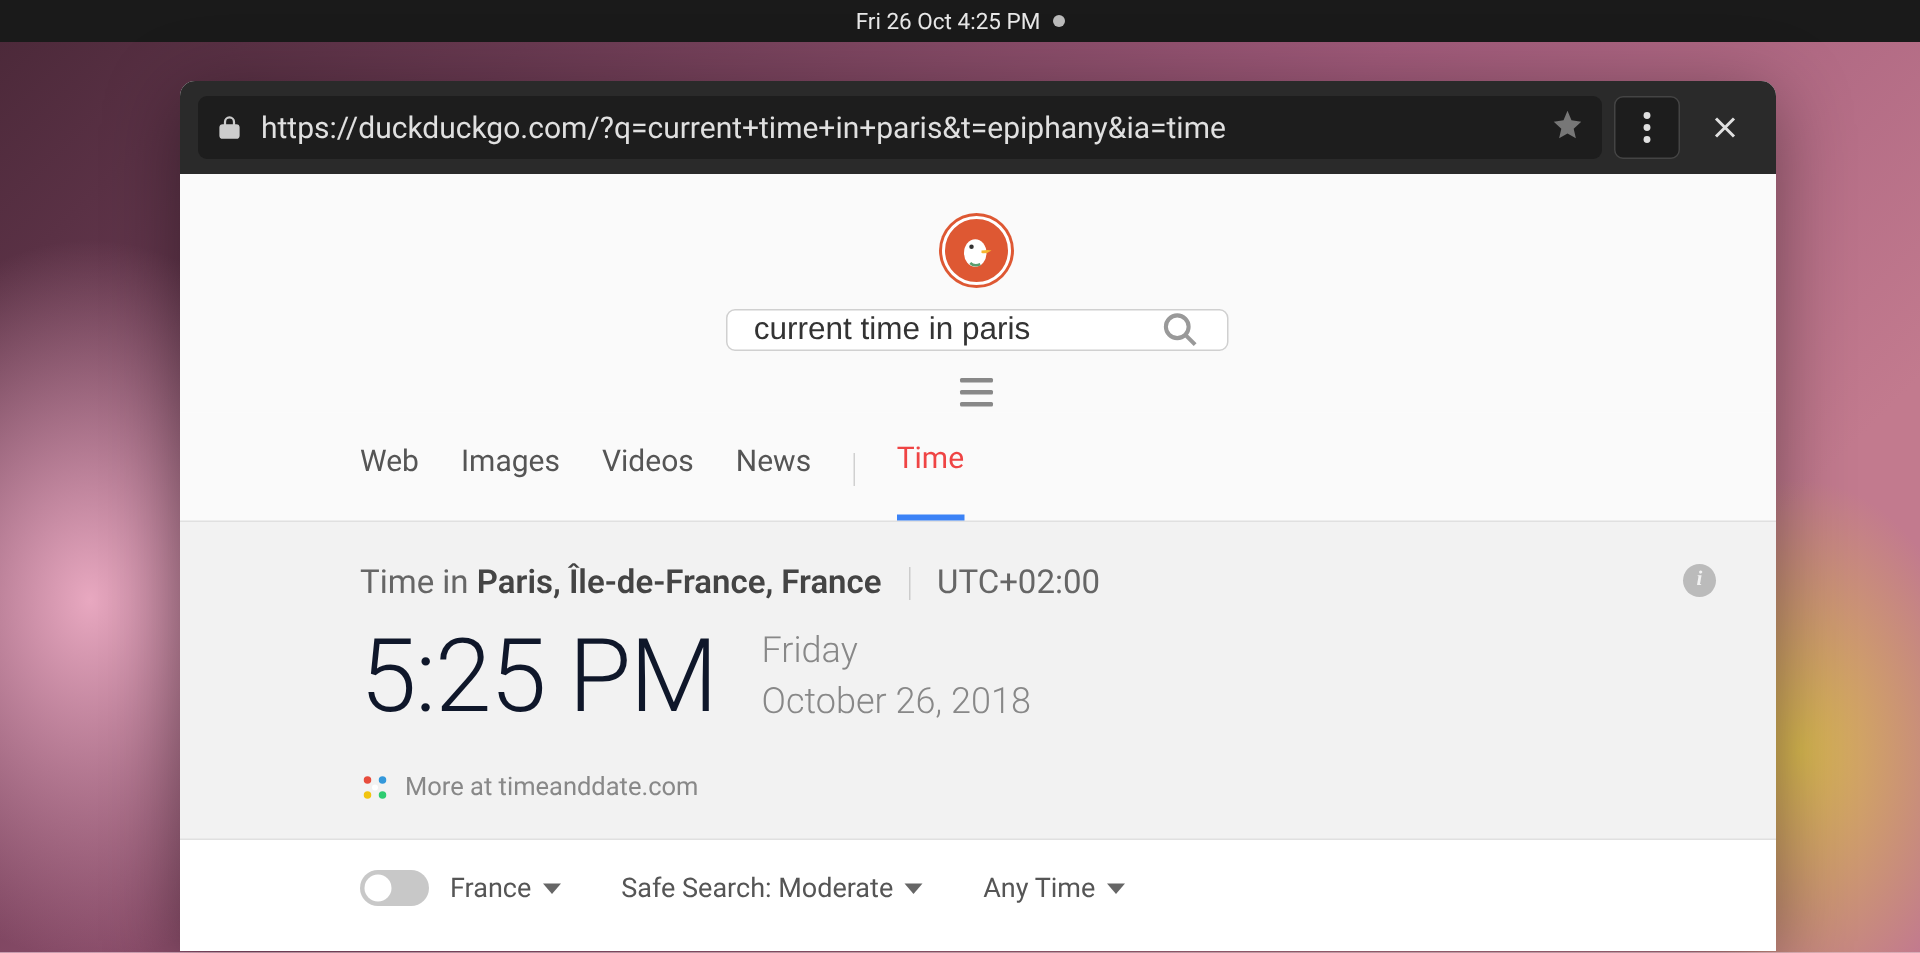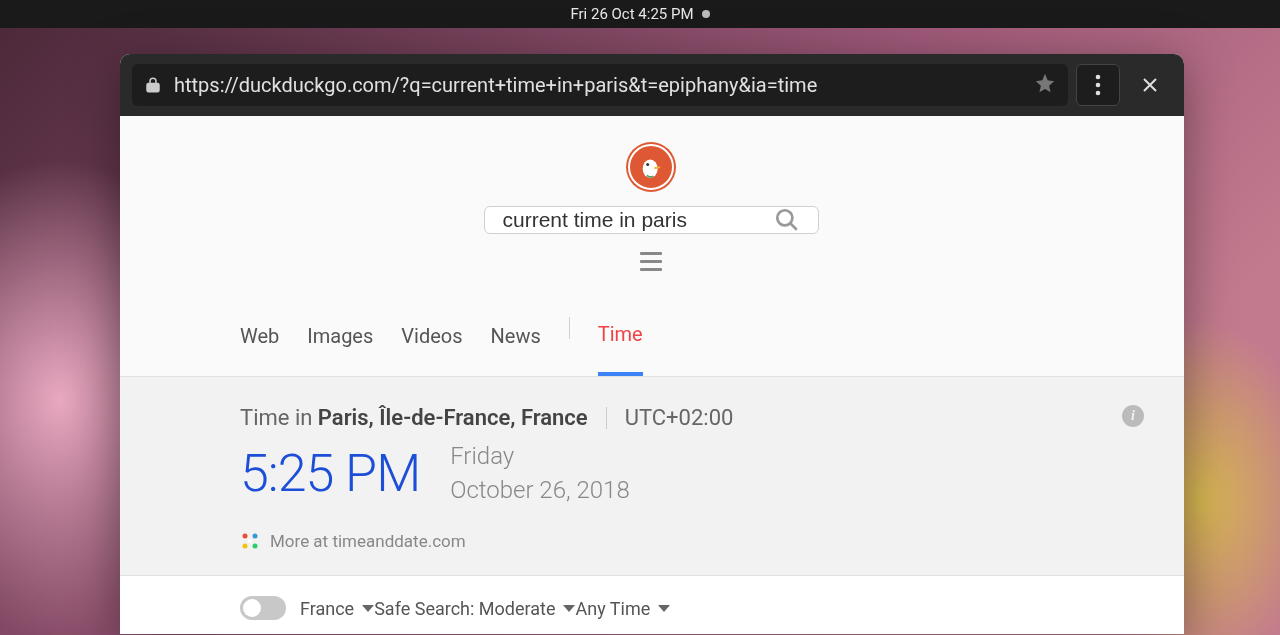--- a/index.html
+++ b/index.html
@@ -176,21 +176,20 @@
     gap: 28px;
     font-size: 20px;
     color: #555;
     background: #fafafa;
     border-bottom: 1px solid #e0e0e0;
   }
   .tab {
     padding-bottom: 26px;
     cursor: pointer;
     font-weight: 400;
-    margin-top: 29px;
   }
   .tab.active {
     color: #ef4444;
     border-bottom: 4px solid #3b82f6;
     font-weight: 400;
   }
   .tab-divider {
     width: 1px;
     height: 22px;
     background: #d0d0d0;
@@ -231,23 +230,23 @@
     font-family: serif;
     cursor: pointer;
   }
   .time-row {
     display: flex;
     align-items: center;
     gap: 30px;
     margin-top: 10px;
   }
   .big-time {
-    font-size: 52px;
+    font-size: 68px;
     font-weight: 300;
-    color: #1d4ed8;
+    color: #0f172a;
     letter-spacing: -1px;
   }
   .date-col {
     font-size: 24px;
     color: #888;
     font-weight: 300;
     line-height: 1.4;
   }
   .more-link {
     margin-top: 24px;
@@ -260,20 +259,21 @@
   .tad-icon {
     width: 20px; height: 20px;
     display: flex;
     align-items: center;
     justify-content: center;
   }
   .filters {
     display: flex;
     align-items: center;
     padding: 20px 0 0 120px;
+    gap: 40px;
     font-size: 18px;
     color: #555;
   }
   .toggle {
     width: 46px; height: 24px;
     background: #c8c8c8;
     border-radius: 12px;
     position: relative;
     cursor: pointer;
   }

